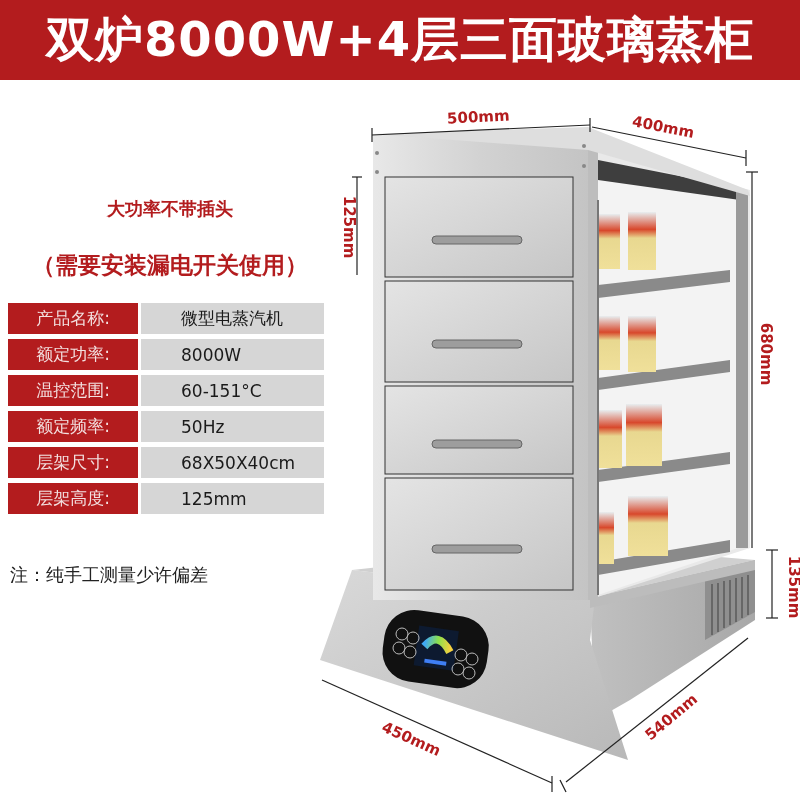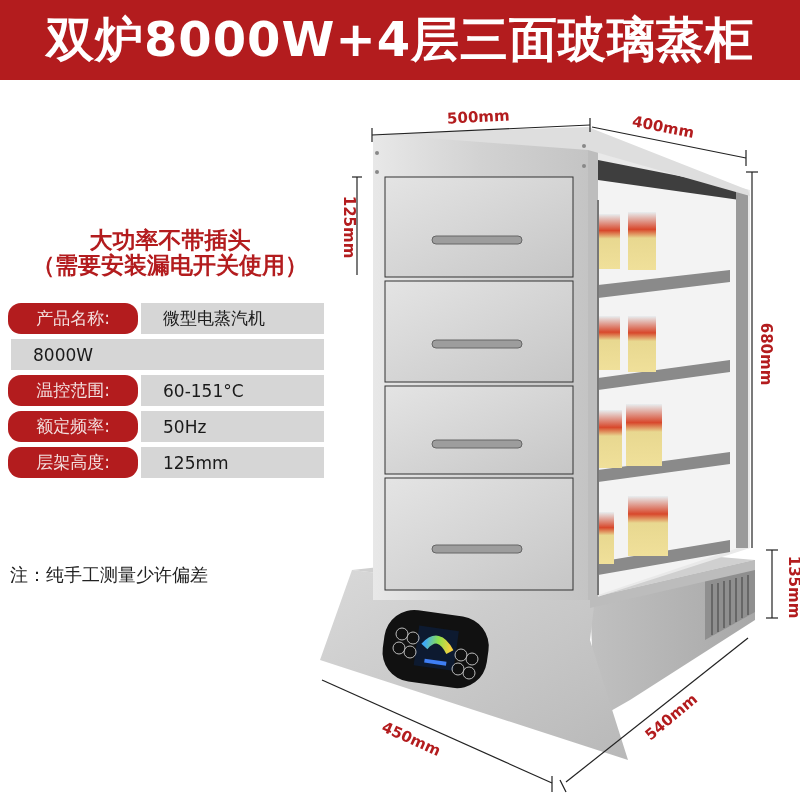--- a/index.html
+++ b/index.html
@@ -7,32 +7,32 @@
   body { position: relative; font-family: "DejaVu Sans", "Liberation Sans", sans-serif; }
 
   .header {
     position: absolute; left: 0; top: 0; width: 800px; height: 80px;
     background: #b31c1e; color: #ffffff;
     display: flex; align-items: center; justify-content: center;
     font-size: 48px; font-weight: bold; letter-spacing: 1px;
   }
 
   .notice { position: absolute; left: 0; width: 340px; text-align: center; color: #b31c1e; font-weight: bold; }
-  .notice.l1 { top: 225px; font-size: 23px; }
+  .notice.l1 { top: 197px; font-size: 18px; }
   .notice.l2 { top: 250px; font-size: 23px; }
 
   .spec-table { position: absolute; left: 8px; top: 303px; width: 316px; }
   .spec-row { display: flex; height: 31px; margin-bottom: 5px; }
   .spec-label {
     width: 130px; background: #b31c1e; color: #f3e0e0;
-    font-size: 17px; display: flex; align-items: center; justify-content: center; border-radius: 13px;
+    font-size: 17px; display: flex; align-items: center; justify-content: center;
   }
   .spec-value {
     flex: 1; margin-left: 3px; background: #d6d6d6; color: #1a1a1a;
-    font-size: 17px; display: flex; align-items: center; padding-left: 22px;
+    font-size: 17px; display: flex; align-items: center; padding-left: 40px;
   }
   .footnote { position: absolute; left: 10px; top: 563px; font-size: 18px; color: #222; }
 
   
   .product { position: absolute; left: 0; top: 0; width: 800px; height: 800px; }
   .dim-label { position: absolute; color: #b31c1e; font-size: 15px; font-weight: bold; white-space: nowrap; }
 </style>
 </head>
 <body>
 
@@ -42,29 +42,34 @@
 
 <div class="notice l1">大功率不带插头</div>
 <div class="notice l2">（需要安装漏电开关使用）</div>
 
 <div class="spec-table">
   <div class="spec-row">
     <div class="spec-label">产品名称:</div>
     <div class="spec-value">微型电蒸汽机</div>
   </div>
   <div class="spec-row">
+    <div class="spec-label">额定功率:</div>
     <div class="spec-value">8000W</div>
   </div>
   <div class="spec-row">
     <div class="spec-label">温控范围:</div>
     <div class="spec-value">60-151°C</div>
   </div>
   <div class="spec-row">
     <div class="spec-label">额定频率:</div>
     <div class="spec-value">50Hz</div>
+  </div>
+  <div class="spec-row">
+    <div class="spec-label">层架尺寸:</div>
+    <div class="spec-value">68X50X40cm</div>
   </div>
   <div class="spec-row">
     <div class="spec-label">层架高度:</div>
     <div class="spec-value">125mm</div>
   </div>
 </div>
 
 <div class="footnote">注：纯手工测量少许偏差</div>
 
 <svg class="product" viewBox="0 0 800 800" xmlns="http://www.w3.org/2000/svg">

